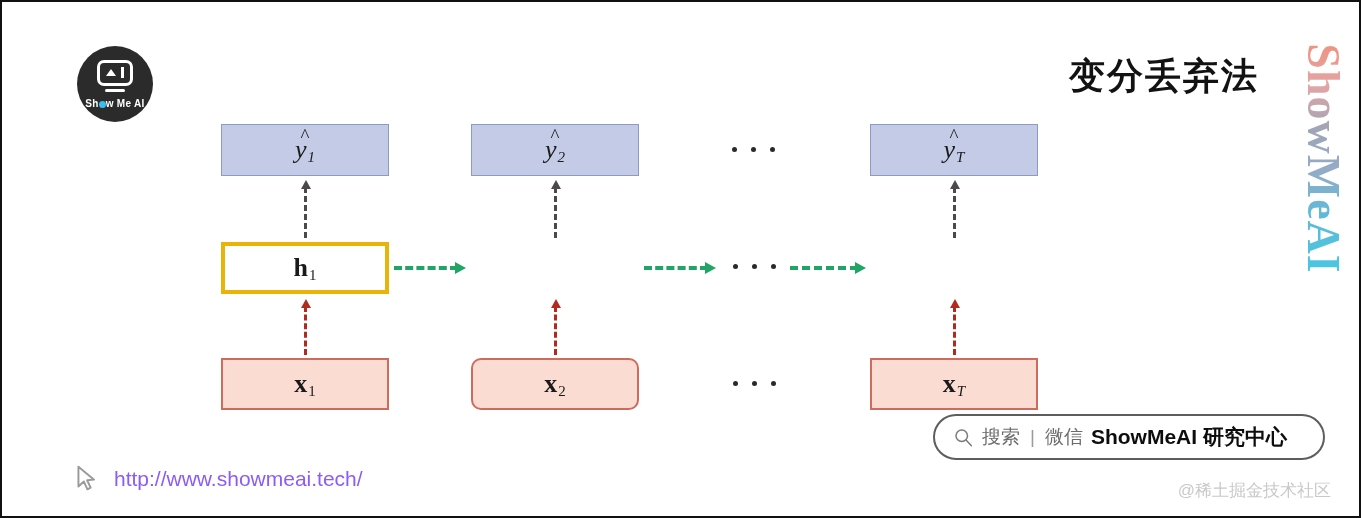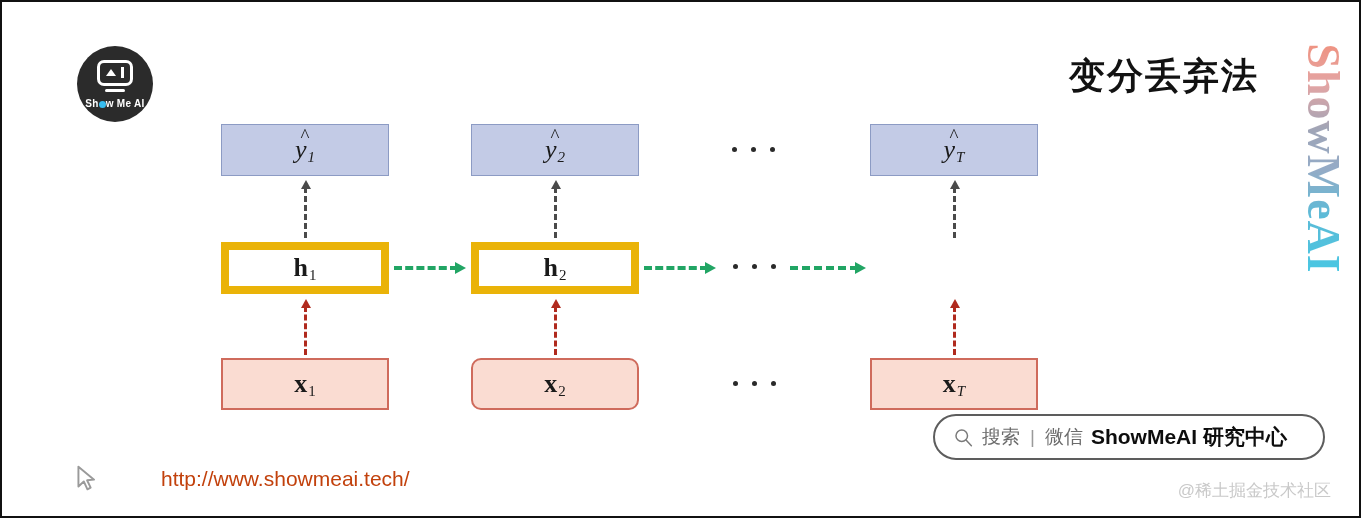--- a/index.html
+++ b/index.html
@@ -151,21 +151,21 @@
     font-size: 19px;
     line-height: 1;
   }
 
   .node-y {
     background: #c3cbe6;
     border: 1px solid #8c9bc4;
   }
   .node-h {
     background: #ffffff;
-    border: 8px solid #eab308;
+    border: 4px solid #eab308;
   }
   .node-x {
     background: #fadcd2;
     border: 2px solid #cf6b5c;
   }
 
   .bold-var { font-weight: bold; font-family: "Liberation Serif", serif; }
   .ital-var { font-style: italic; }
 
   
@@ -273,24 +273,23 @@
     position: absolute;
     left: 72px;
     top: 462px;
     display: flex;
     align-items: center;
     gap: 14px;
   }
   .footer-url .cursor { width: 26px; height: 30px; color: #9a9a9a; flex: 0 0 auto; }
   .footer-url .url-text {
     font-size: 21px;
-    color: #c2410c;
-    font-family: "Liberation Sans", sans-serif;
-    white-space: nowrap;
-    margin-left: 47px;
+    color: #8b5cf6;
+    font-family: "Liberation Sans", sans-serif;
+    white-space: nowrap;
   }
 
   
   .corner-watermark {
     position: absolute;
     right: 28px;
     bottom: 14px;
     font-size: 17px;
     color: #c9c9c9;
     white-space: nowrap;
@@ -324,23 +323,20 @@
     </div>
     <div class="node node-y" style="left:469px; top:122px;">
       <span class="lbl"><span class="hat">^</span><span class="ital-var">y</span><span class="sub ital-var">2</span></span>
     </div>
     <div class="node node-y" style="left:868px; top:122px;">
       <span class="lbl"><span class="hat">^</span><span class="ital-var">y</span><span class="sub ital-var">T</span></span>
     </div>
 
     <div class="node node-h" style="left:219px; top:240px;">
       <span class="lbl"><span class="bold-var">h</span><span class="sub">1</span></span>
-    </div>
-    <div class="node node-h" style="left:469px; top:240px;">
-      <span class="lbl"><span class="bold-var">h</span><span class="sub">2</span></span>
     </div>
 
     <div class="node node-x" style="left:219px; top:356px;">
       <span class="lbl"><span class="bold-var">x</span><span class="sub">1</span></span>
     </div>
     <div class="node node-x" style="left:469px; top:356px;border-radius:10px;">
       <span class="lbl"><span class="bold-var">x</span><span class="sub">2</span></span>
     </div>
     <div class="node node-x" style="left:868px; top:356px;">
       <span class="lbl"><span class="bold-var">x</span><span class="sub ital-var">T</span></span>

